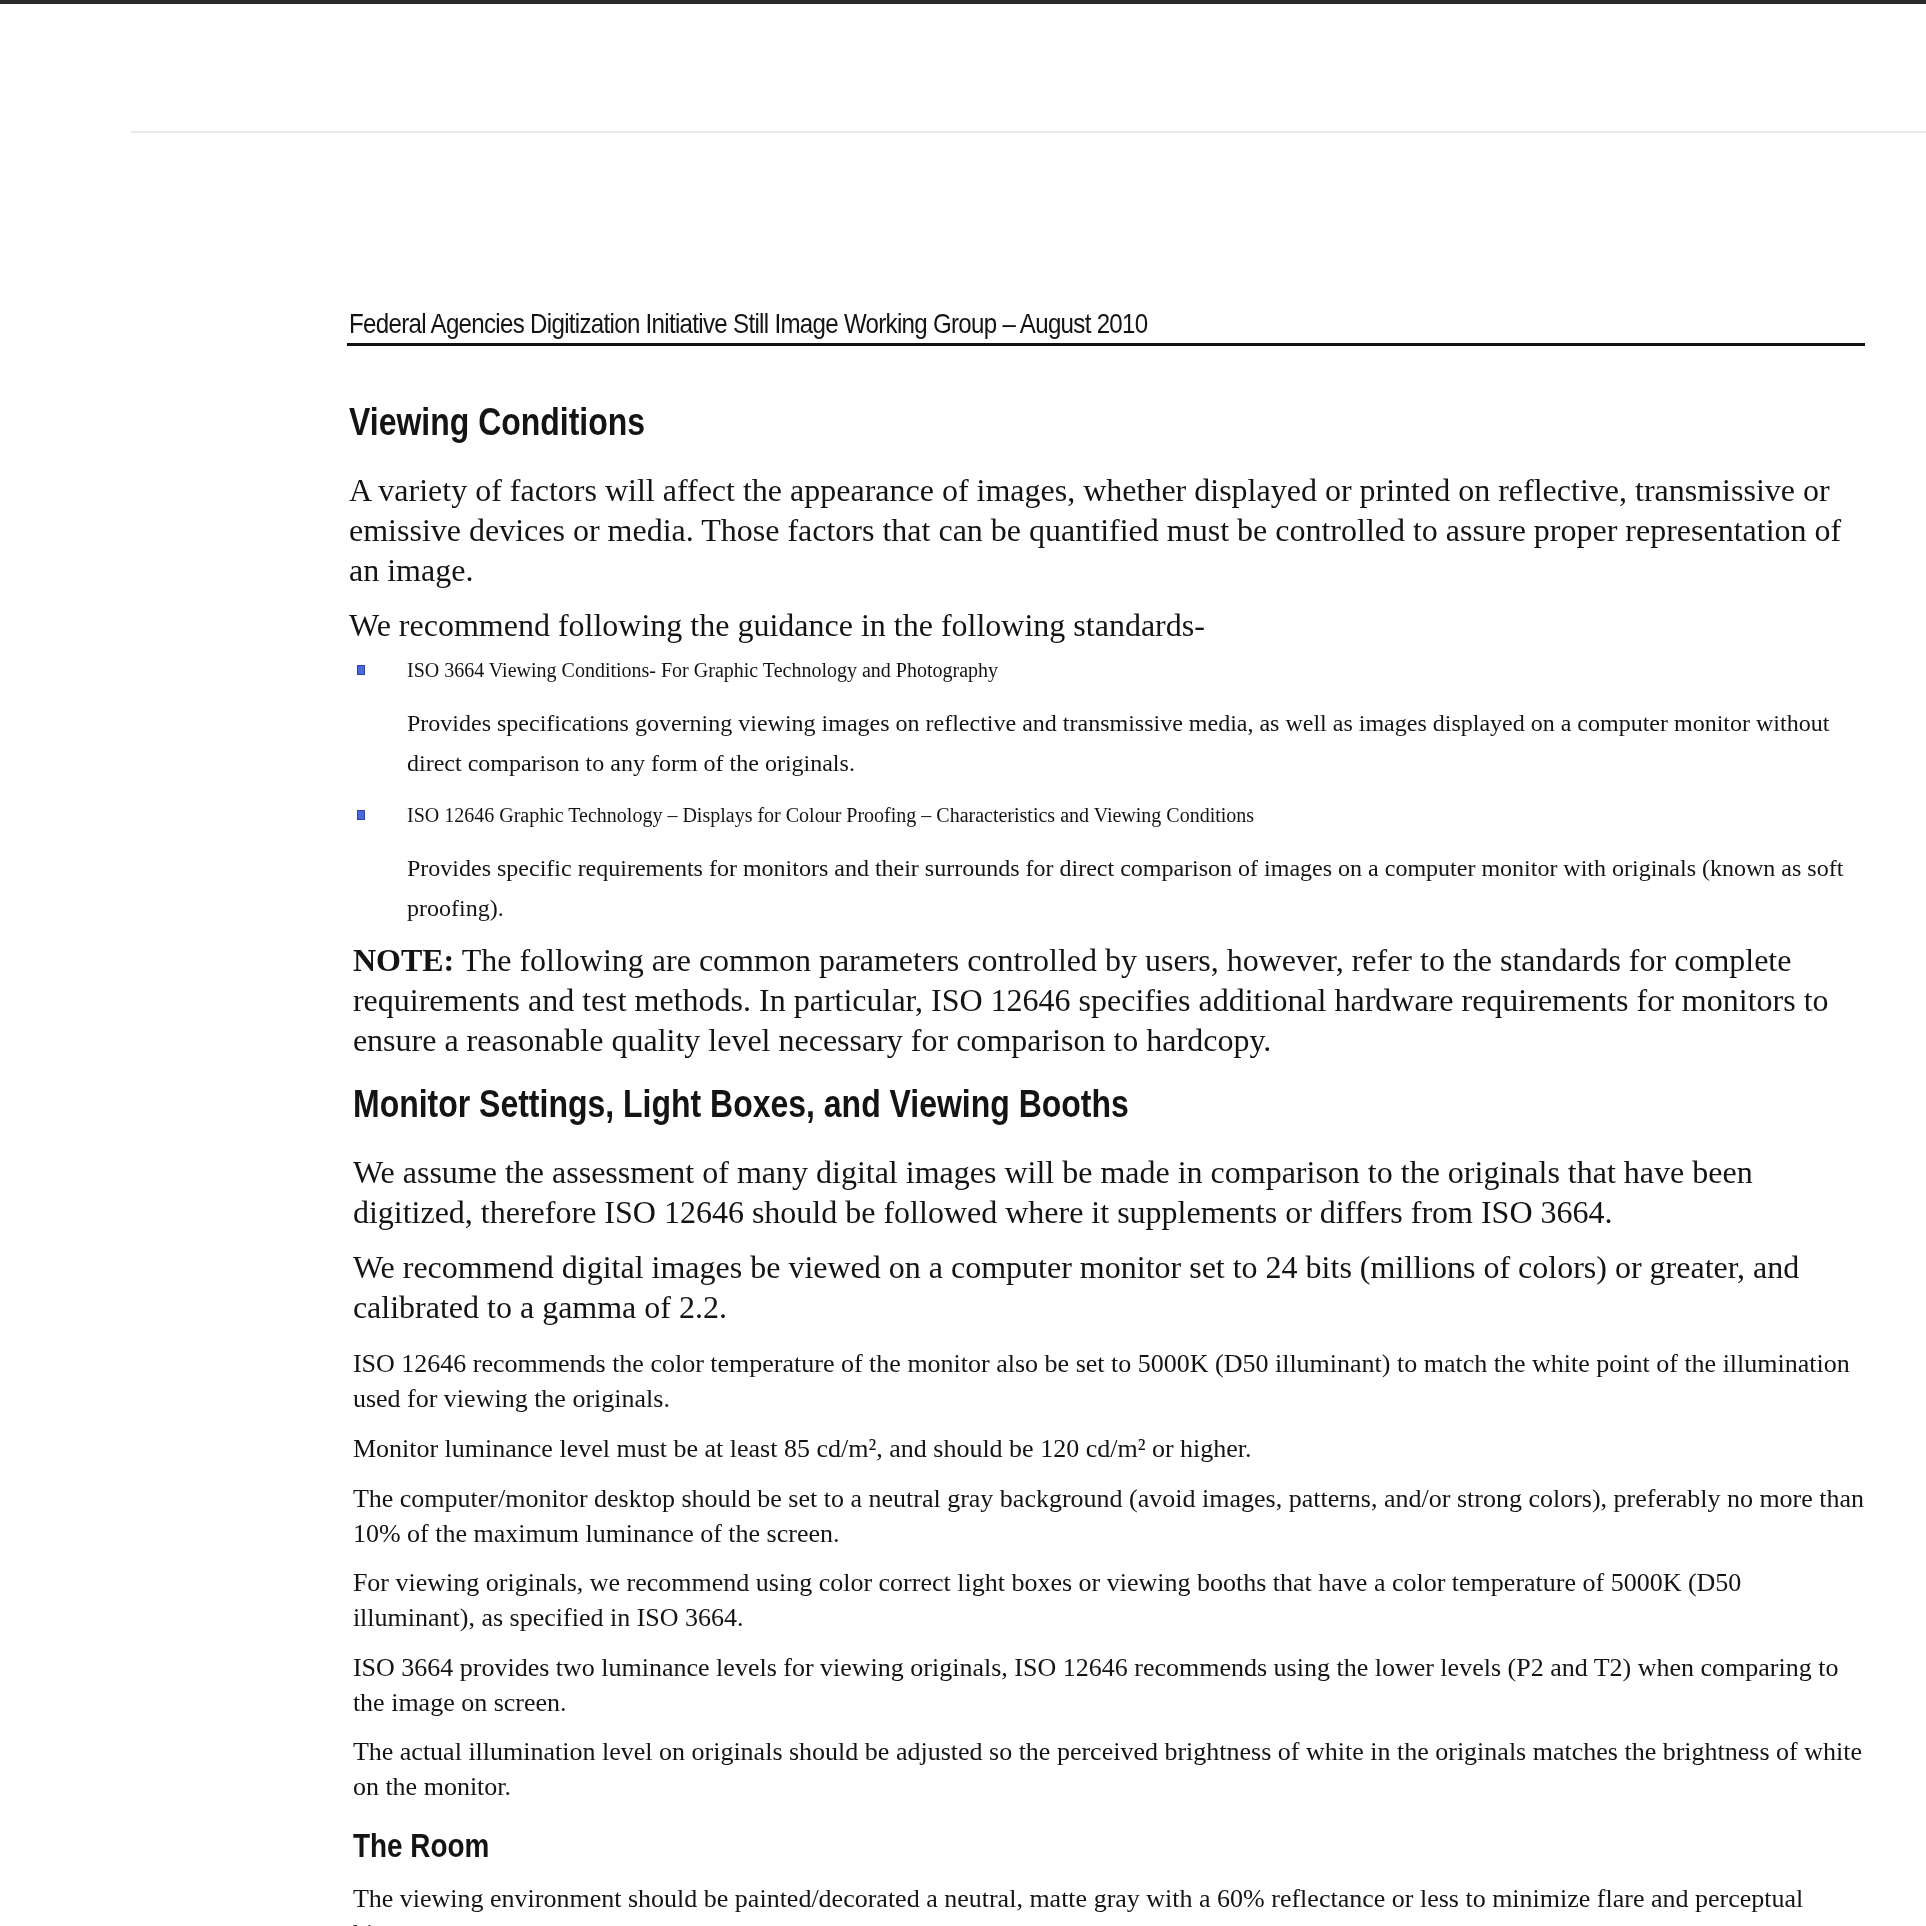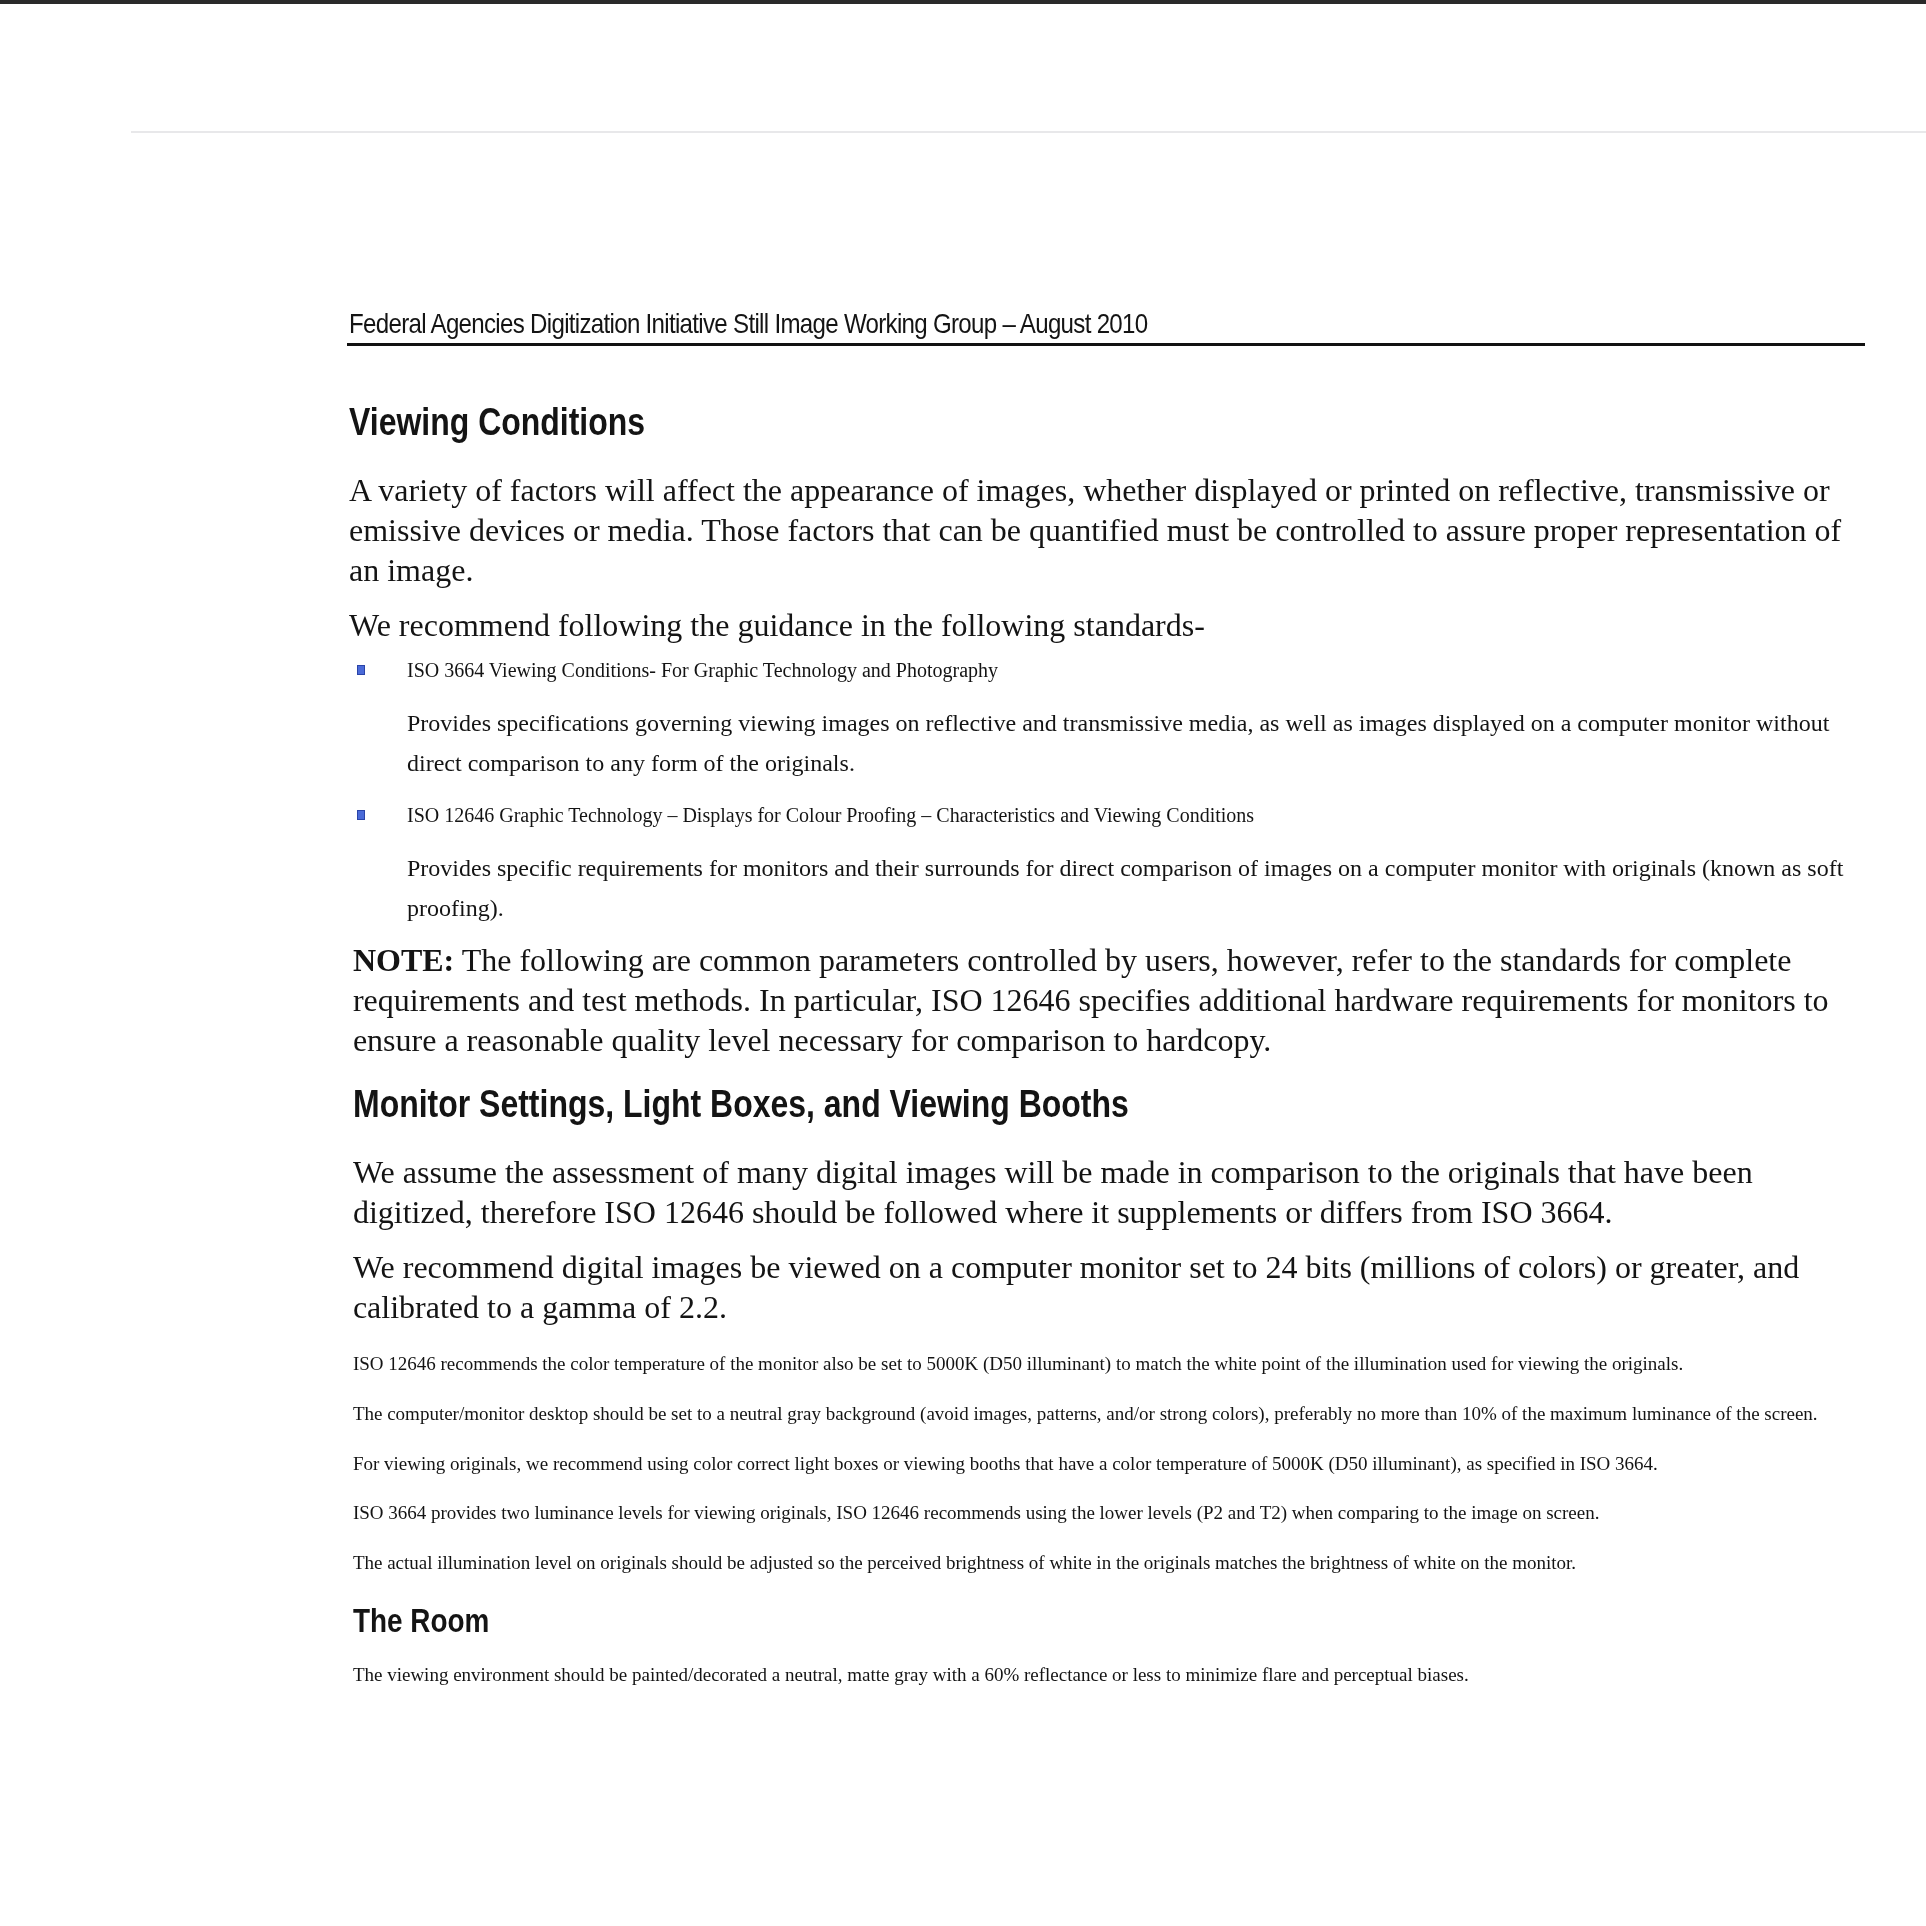--- a/index.html
+++ b/index.html
@@ -34,21 +34,21 @@
     }
     h1.section-title { font-size: 39px; line-height: 58px; margin-bottom: 19px; }
     h2.section-title { font-size: 39px; line-height: 58px; margin-top: 15.4px; margin-bottom: 19px; }
     h3.sub-title { font-size: 34px; line-height: 50px; margin-top: 15.4px; margin-bottom: 11.6px; }
 
     p.body-large {
       font-size: 32px; line-height: 40px; margin: 0 0 15.4px 0;
       transform-origin: left top;
     }
     p.body-small {
-      font-size: 19px; line-height: 35px; margin: 0 0 14.6px 0;
+      font-size: 26px; line-height: 35px; margin: 0 0 14.6px 0;
     }
     .bullet-list { list-style: none; margin: 0; padding: 0; }
     .bullet-item { position: relative; padding-left: 58px; margin-bottom: 4.6px; }
     .bullet-marker {
       position: absolute; left: 7.7px; top: 15.4px;
       width: 8.5px; height: 10px;
       background: #4a6ad8; border: 1.5px solid #2a44a8;
       box-sizing: border-box;
     }
     .bullet-title { font-size: 20px; line-height: 42px; margin: 0 0 11.6px 0; }
@@ -84,20 +84,21 @@
       </li>
     </ul>
     <p class="body-large" style="margin-left:3.9px;"><span class="note-label">NOTE:</span><span> The following are common parameters controlled by users, however, refer to the standards for complete requirements and test methods. In particular, ISO 12646 specifies additional hardware requirements for monitors to ensure a reasonable quality level necessary for comparison to hardcopy.</span></p>
   </section>
 
   <section>
     <h2 class="section-title" style="margin-left:3.9px;">Monitor Settings, Light Boxes, and Viewing Booths</h2>
     <p class="body-large" style="margin-left:3.9px;">We assume the assessment of many digital images will be made in comparison to the originals that have been digitized, therefore ISO 12646 should be followed where it supplements or differs from ISO 3664.</p>
     <p class="body-large" style="margin-left:3.9px; margin-bottom:19px;">We recommend digital images be viewed on a computer monitor set to 24 bits (millions of colors) or greater, and calibrated to a gamma of 2.2.</p>
     <p class="body-small" style="margin-left:3.9px;">ISO 12646 recommends the color temperature of the monitor also be set to 5000K (D50 illuminant) to match the white point of the illumination used for viewing the originals.</p>
+    <p class="body-small" style="margin-left:3.9px;">Monitor luminance level must be at least 85 cd/m², and should be 120 cd/m² or higher.</p>
     <p class="body-small" style="margin-left:3.9px;">The computer/monitor desktop should be set to a neutral gray background (avoid images, patterns, and/or strong colors), preferably no more than 10% of the maximum luminance of the screen.</p>
     <p class="body-small" style="margin-left:3.9px;">For viewing originals, we recommend using color correct light boxes or viewing booths that have a color temperature of 5000K (D50 illuminant), as specified in ISO 3664.</p>
     <p class="body-small" style="margin-left:3.9px;">ISO 3664 provides two luminance levels for viewing originals, ISO 12646 recommends using the lower levels (P2 and T2) when comparing to the image on screen.</p>
     <p class="body-small" style="margin-left:3.9px;">The actual illumination level on originals should be adjusted so the perceived brightness of white in the originals matches the brightness of white on the monitor.</p>
   </section>
 
   <section>
     <h3 class="sub-title" style="margin-left:3.9px;">The Room</h3>
     <p class="body-small" style="margin-left:3.9px;">The viewing environment should be painted/decorated a neutral, matte gray with a 60% reflectance or less to minimize flare and perceptual biases.</p>
 

